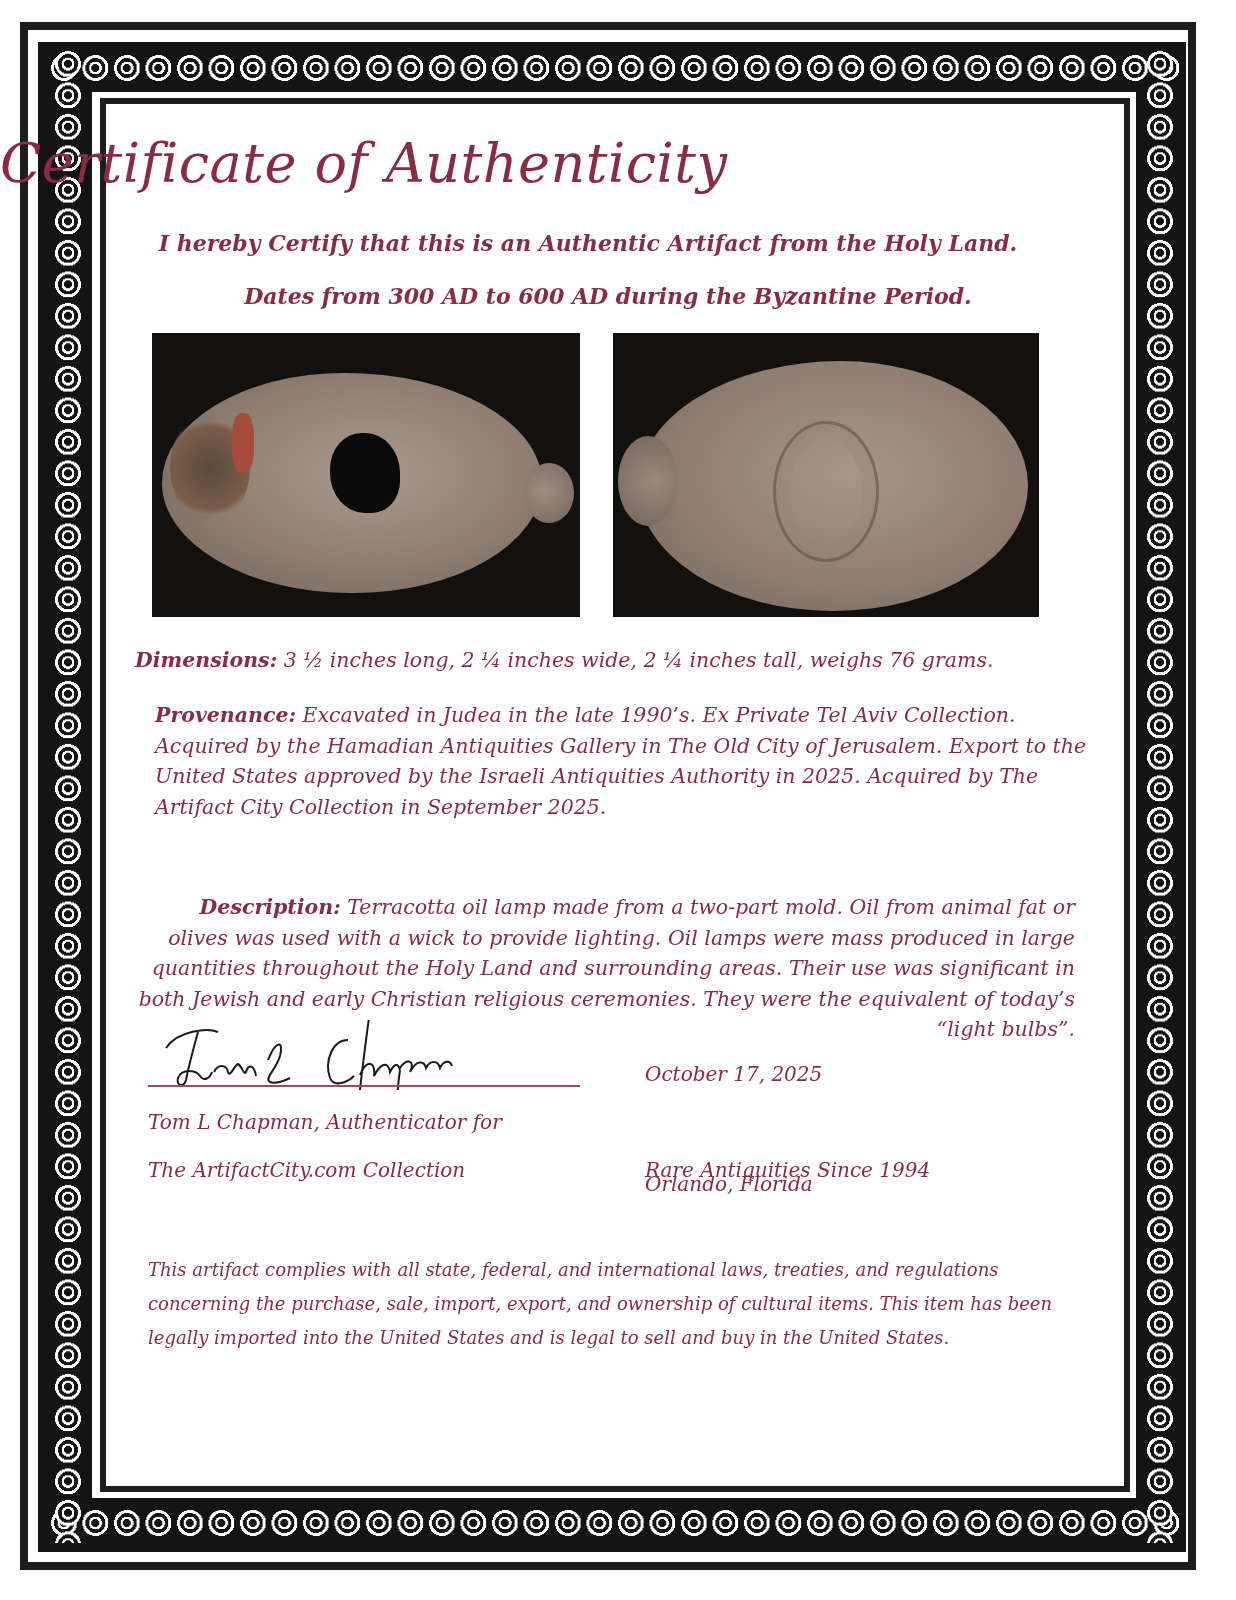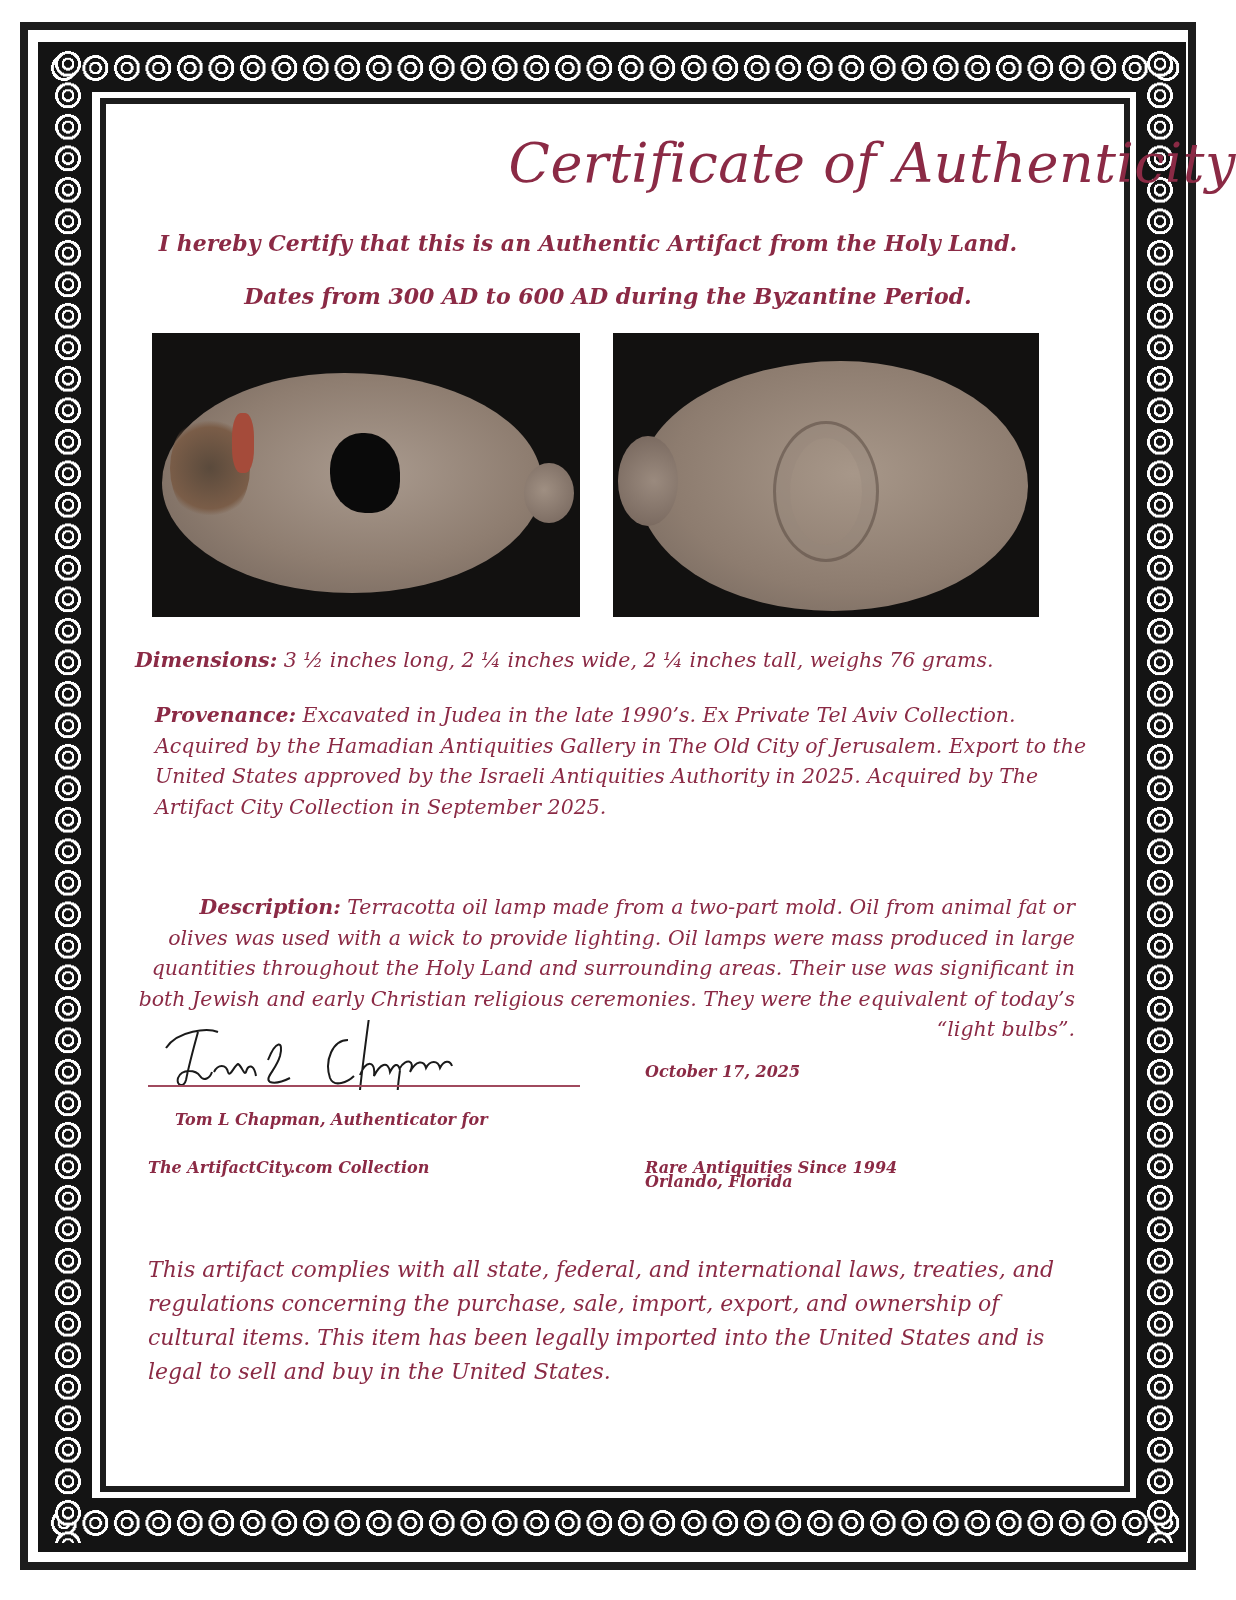--- a/index.html
+++ b/index.html
@@ -29,21 +29,21 @@
   .inner-white {
     position: absolute; left: 92px; top: 92px; width: 1044px; height: 1406px;
     background: #fff; box-sizing: border-box;
   }
   .inner-frame {
     position: absolute; left: 100px; top: 98px; width: 1030px; height: 1394px;
     border: 6px solid #1d1d1d; background: #fff; box-sizing: border-box;
   }
   .ink { color: #8b2a45; font-style: italic; }
   .title {
-    position: absolute; left: 0; top: 132px; width: 1236px; text-align: right;
+    position: absolute; left: 0; top: 132px; width: 1236px; text-align: left;
     font-size: 54px; letter-spacing: 0.5px;
   }
   .subline { position: absolute; width: 1236px; text-align: center; font-size: 22px; font-weight: bold; }
   .sub1 { top: 230px; left: -30px; }
   .sub2 { top: 283px; left: -10px; }
   .photo {
     position: absolute; top: 333px; width: 428px; height: 284px; background: #121110; overflow: hidden;
   }
   .photo-left { left: 152px; }
   .photo-right { left: 613px; width: 426px; }
@@ -67,27 +67,27 @@
     border: 3px solid rgba(90,75,65,0.55); box-shadow: inset 0 0 0 14px rgba(150,135,122,0.35); }
   .lamp-bottom .nozzle { position:absolute; left: -20px; top: 75px; width: 60px; height: 90px; border-radius: 50%;
     background: radial-gradient(circle at 60% 50%, #9a8a7e 0%, #7a6a60 80%); }
   .para { position: absolute; left: 135px; width: 940px; font-size: 20.5px; line-height: 30.5px; }
   .para b { font-weight: bold; }
   .p-dim { top: 645px; }
   .p-prov { top: 700px; margin-left: 20px; }
   .p-desc { top: 892px; text-align: right; }
   .sig-area { position: absolute; left: 148px; top: 1020px; width: 430px; height: 70px; }
   .sig-line { position: absolute; left: 148px; top: 1085px; width: 432px; height: 2px; background: #a04a5e; }
-  .sig-caption { position: absolute; font-size: 16px; font-weight: bold; }
-  .cap-name { left: 148px; top: 1110px; margin-left: 27px; }
+  .sig-caption { position: absolute; font-size: 20px; font-weight: normal; }
+  .cap-name { left: 148px; top: 1110px; }
   .cap-coll { left: 148px; top: 1158px; }
   .cap-date { left: 645px; top: 1062px; }
   .cap-loc { left: 645px; top: 1172px; }
   .cap-tag { left: 645px; top: 1158px; }
-  .legal { position: absolute; left: 148px; top: 1253px; width: 940px; font-size: 22px; line-height: 34px; }
+  .legal { position: absolute; left: 148px; top: 1253px; width: 940px; font-size: 18px; line-height: 34px; }
 </style>
 </head>
 <body>
 
 <div class="outer-frame"></div>
 <div class="band"></div>
 <div class="rings-top ring-h"></div>
 <div class="rings-bottom ring-h"></div>
 <div class="rings-left ring-v"></div>
 <div class="rings-right ring-v"></div>

